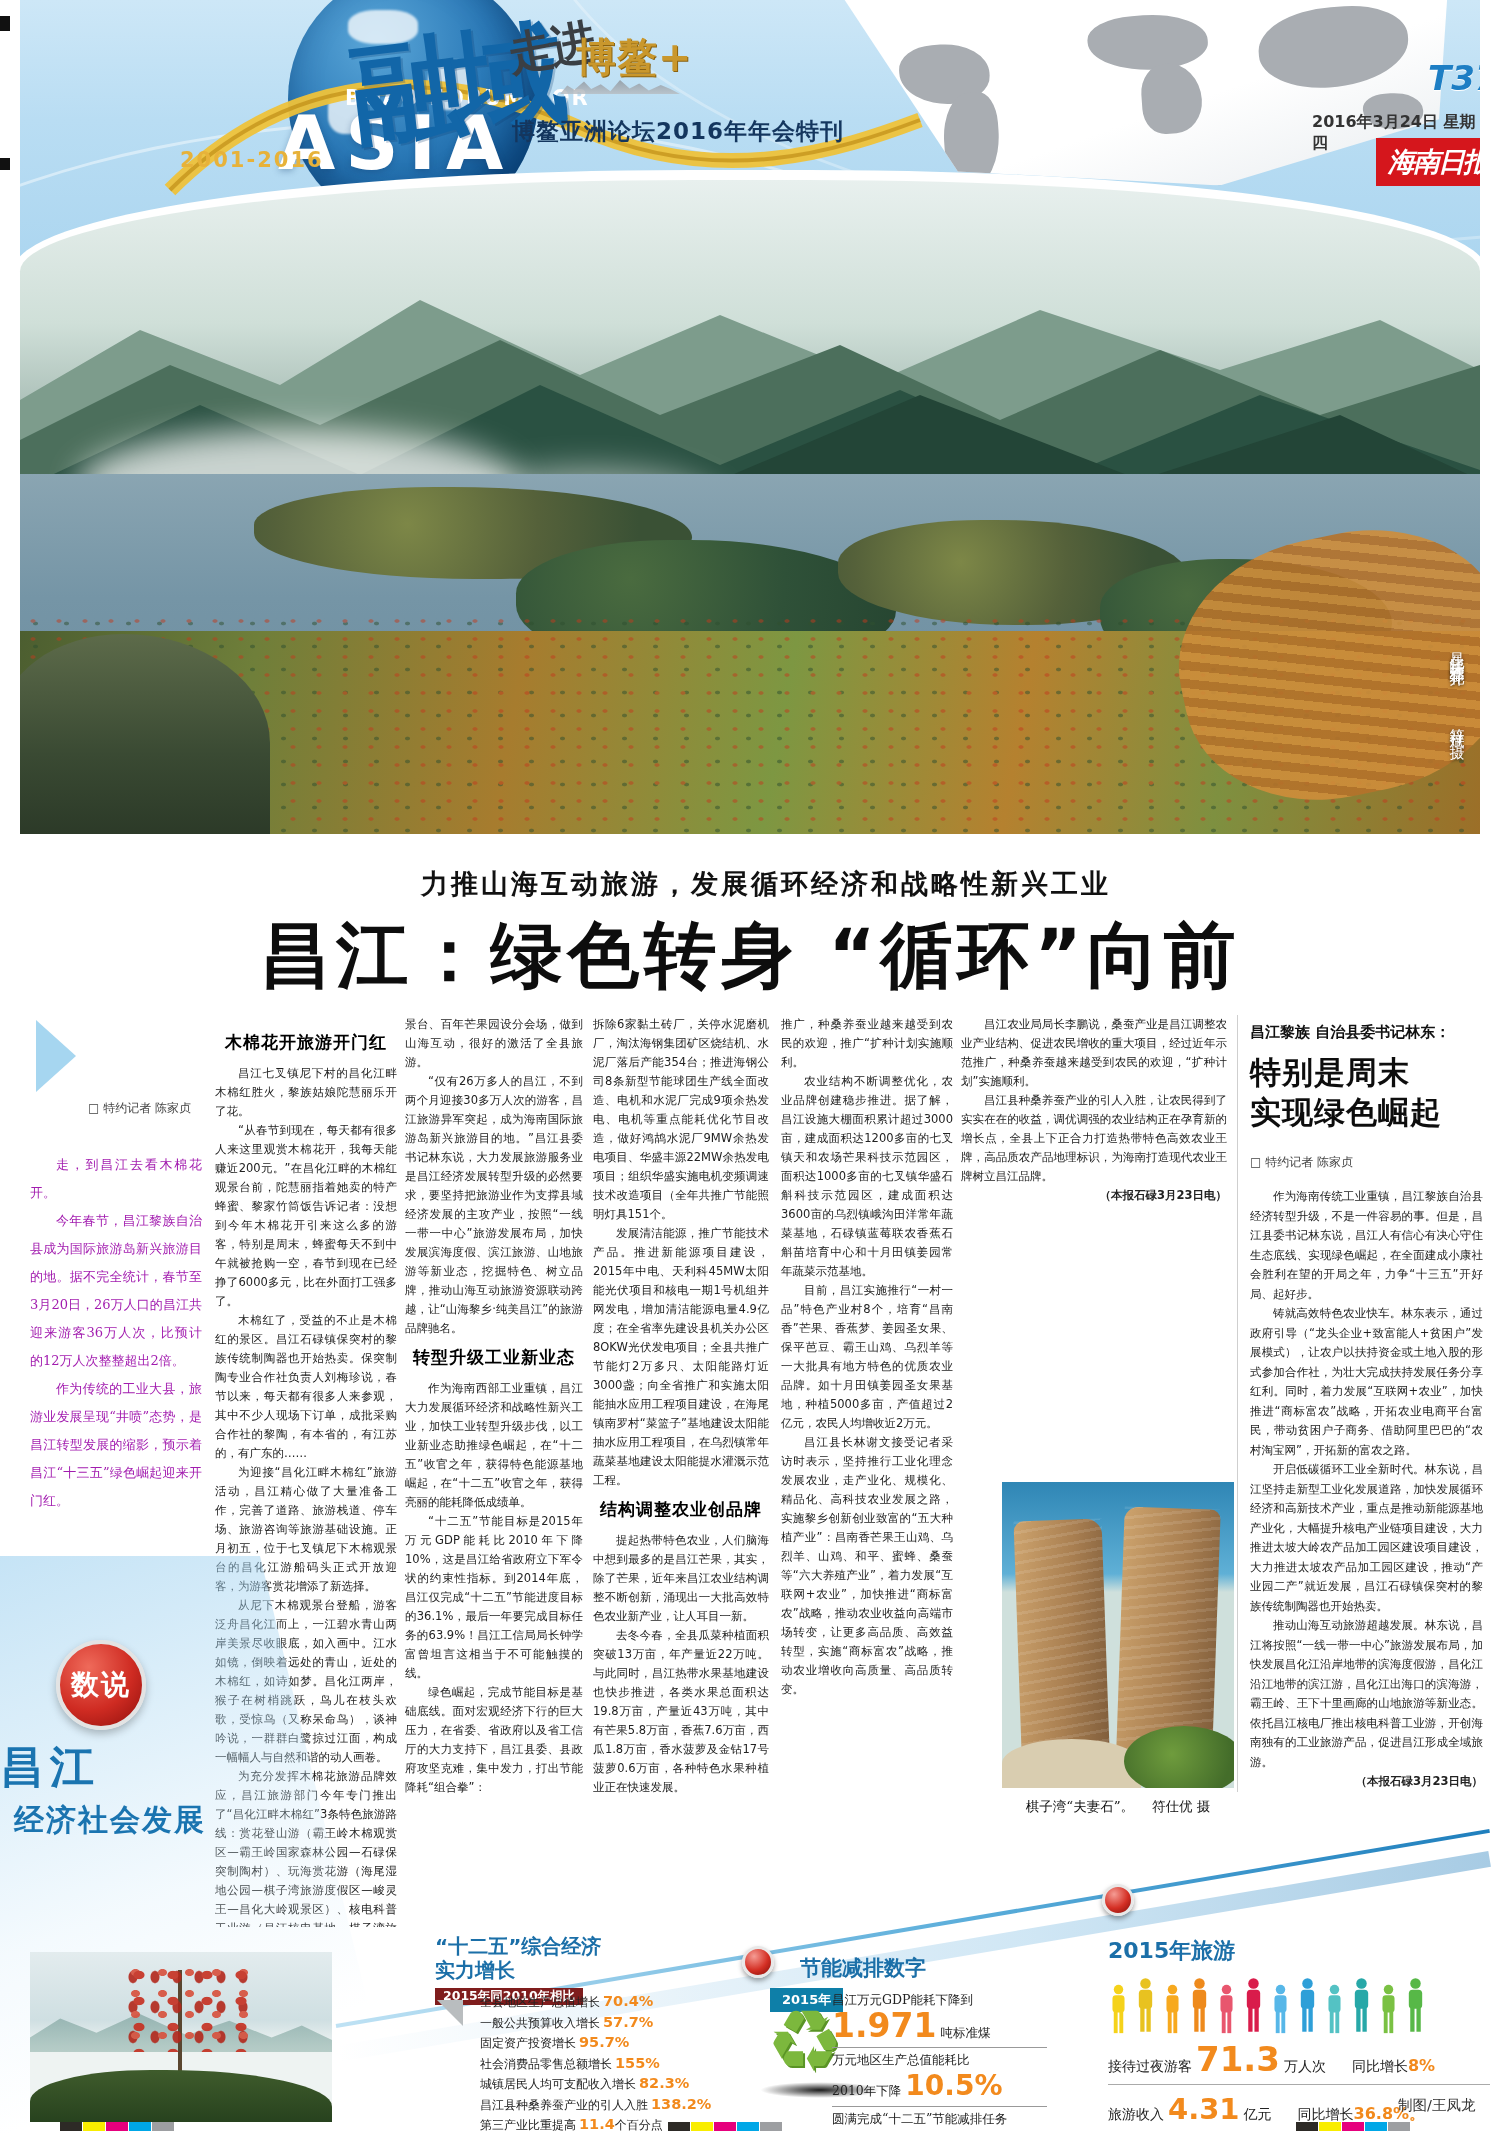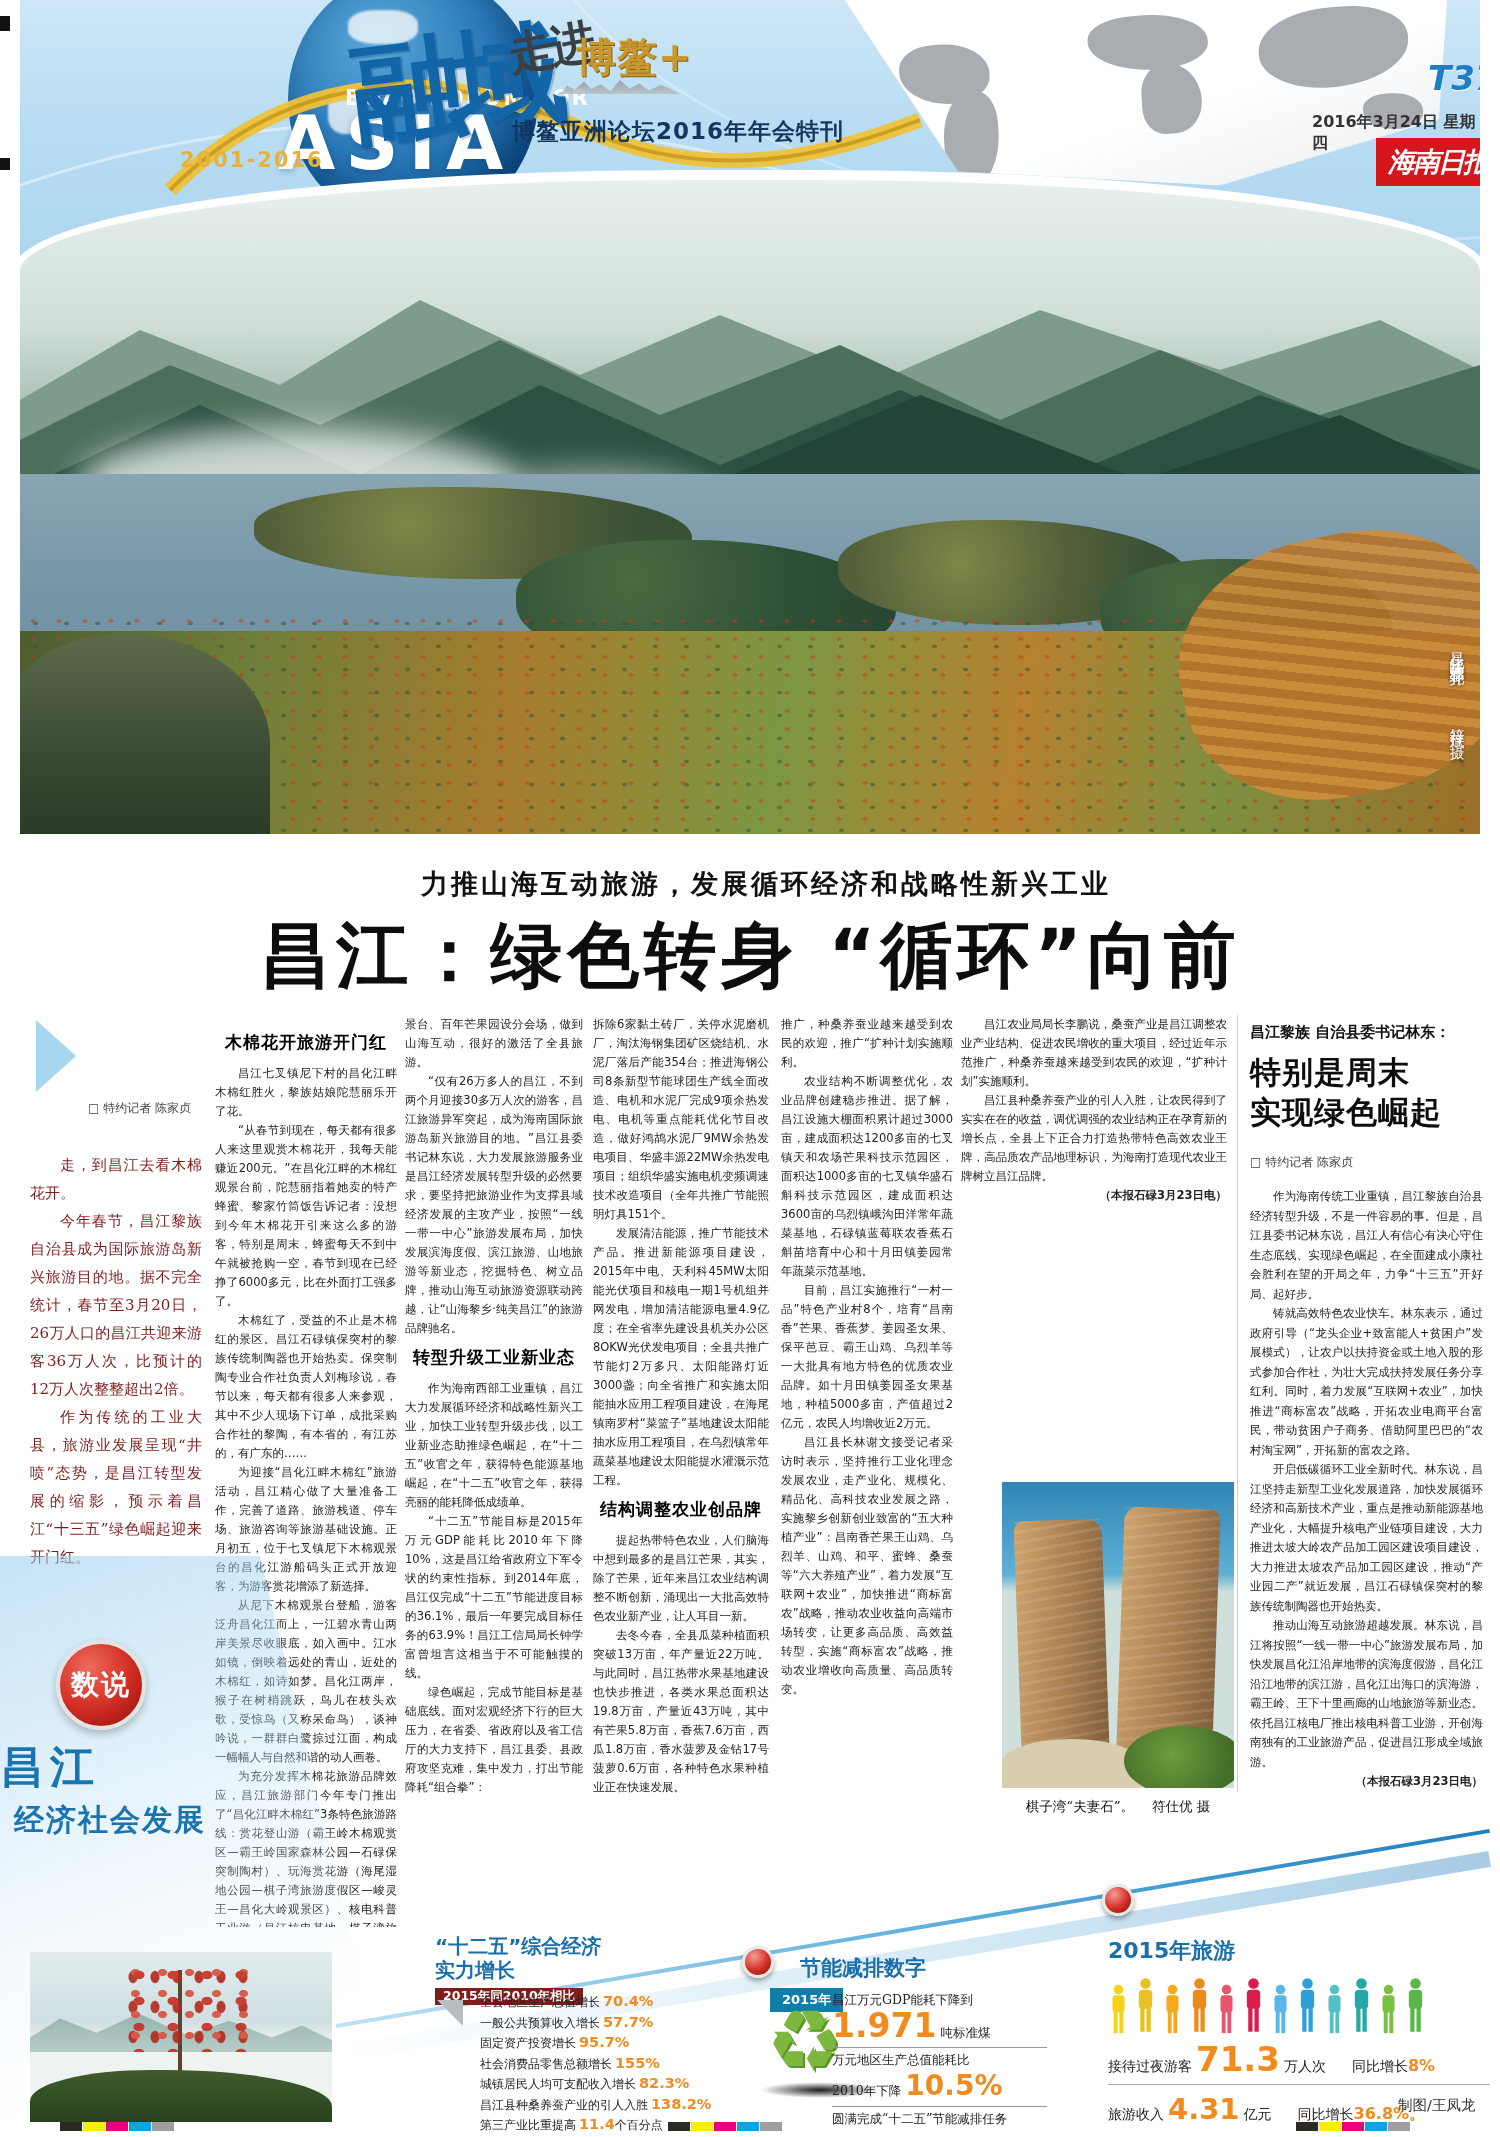--- a/index.html
+++ b/index.html
@@ -72,21 +72,21 @@
   
   .col{position:absolute;top:1015px;font-size:11.5px;line-height:19px;text-align:justify;color:#222;}
   .col p{margin:0;text-indent:2em;}
   .col p.noind{text-indent:0;}
   .sec-h{font-size:17px;font-weight:bold;text-align:center;margin:10px 0 12px;color:#000;letter-spacing:1px;}
   .sec-h.first{margin-top:18px;}
   .intro-col{position:absolute;left:30px;top:1020px;width:172px;}
   .tri{width:0;height:0;border-top:36px solid transparent;border-bottom:36px solid transparent;
     border-left:40px solid #a6d6f0;margin-left:6px;}
   .byline{font-size:12px;color:#444;margin:8px 0 0 58px;}
-  .intro-text{margin-top:34px;font-family:"DejaVu Serif",serif;font-size:15px;line-height:28px;text-align:justify;color:#7f1d1d;}
+  .intro-text{margin-top:34px;font-family:"DejaVu Serif",serif;font-size:13px;line-height:28px;text-align:justify;color:#a21caf;}
   .intro-text p{margin:0;text-indent:2em;}
   .signoff{display:block;text-align:right;font-weight:bold;}
   
   .side{position:absolute;left:1237px;top:1015px;width:246px;border-left:1px solid #cfcfcf;padding-left:12px;box-sizing:border-box;}
   .side-kicker{font-size:15px;font-weight:bold;color:#111;margin-top:8px;}
   .side-title{font-size:31px;font-weight:900;color:#0d0d0d;line-height:40px;margin-top:10px;letter-spacing:1px;}
   .side-byline{font-size:12px;color:#444;margin-top:22px;}
   .side-body{margin-top:16px;font-size:11.5px;line-height:19.5px;text-align:justify;color:#222;}
   .side-body p{margin:0;text-indent:2em;}
   

